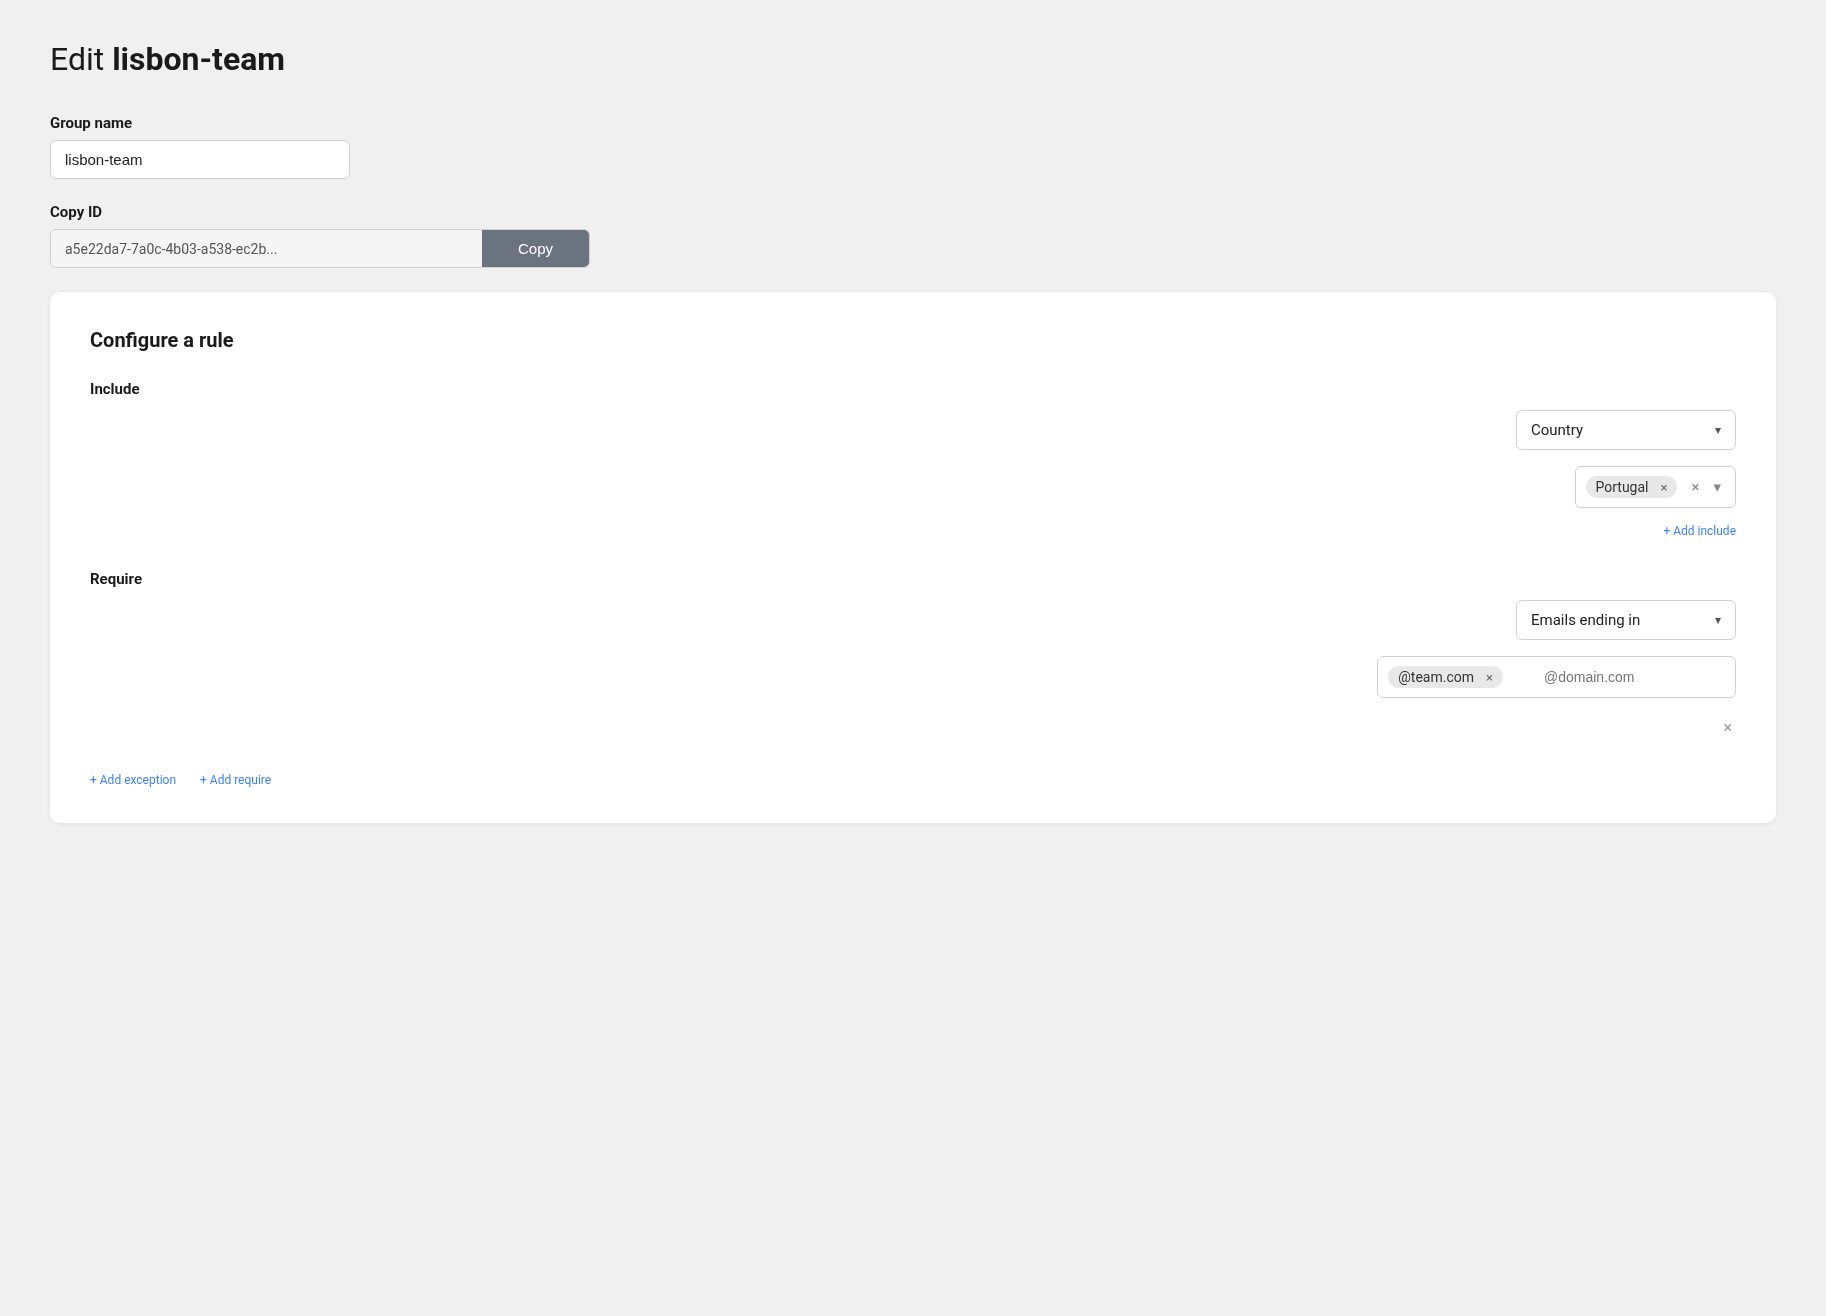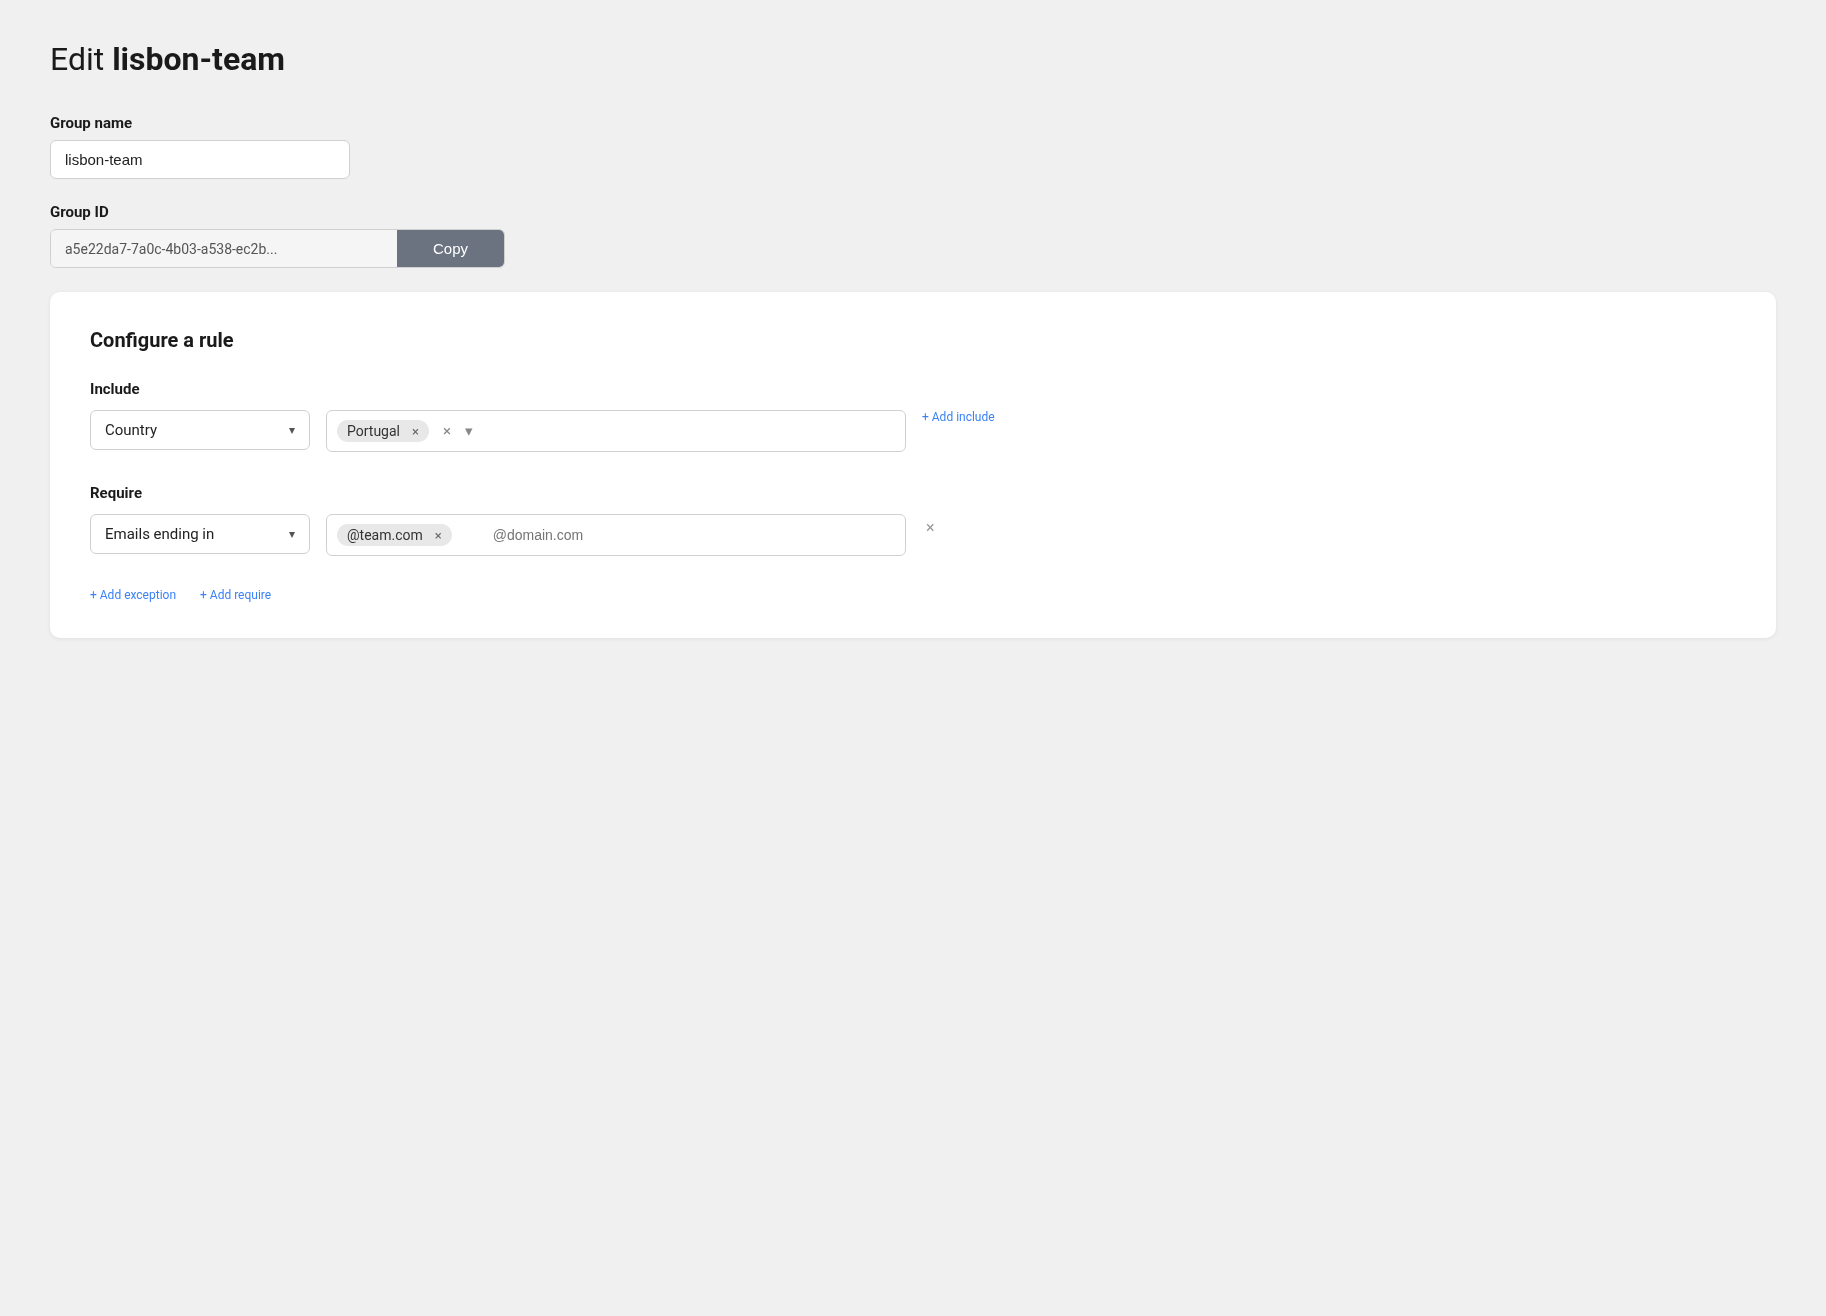--- a/index.html
+++ b/index.html
@@ -47,21 +47,21 @@
       border: 1.5px solid #d0d0d0;
       border-radius: 6px;
       background: #fff;
       color: #222;
       outline: none;
     }
 
     .group-id-row {
       display: flex;
       align-items: center;
-      width: 455px;
+      width: 540px;
       border: 1.5px solid #d0d0d0;
       border-radius: 6px;
       overflow: hidden;
       background: #f5f5f5;
     }
 
     .group-id-value {
       flex: 1;
       padding: 10px 14px;
       font-size: 14px;
@@ -100,23 +100,24 @@
 
     .rule-section-label {
       font-size: 15px;
       font-weight: 700;
       color: #1a1a1a;
       margin-bottom: 12px;
     }
 
     .rule-row {
       display: flex;
-      align-items: flex-start;
+      align-items: flex-end;
       gap: 16px;
       margin-bottom: 32px;
+      flex-direction: column;
     }
 
     .select-dropdown {
       display: flex;
       align-items: center;
       justify-content: space-between;
       width: 220px;
       padding: 10px 14px;
       font-size: 15px;
       border: 1.5px solid #d0d0d0;
@@ -221,21 +222,21 @@
 <h1 class="page-title">
   <span>Edit </span><strong>lisbon-team</strong>
 </h1>
 
 <div class="form-section">
   <label class="field-label">Group name</label>
   <input class="text-input" type="text" value="lisbon-team" style="">
 </div>
 
 <div class="form-section">
-  <label class="field-label">Group ID</label>
+  <label class="field-label">Copy ID</label>
   <div class="group-id-row">
     <span class="group-id-value">a5e22da7-7a0c-4b03-a538-ec2b...</span>
     <button class="copy-button">Copy</button>
   </div>
 </div>
 
 <div class="rule-card">
   <div class="rule-title">Configure a rule</div>
 
   <div>

